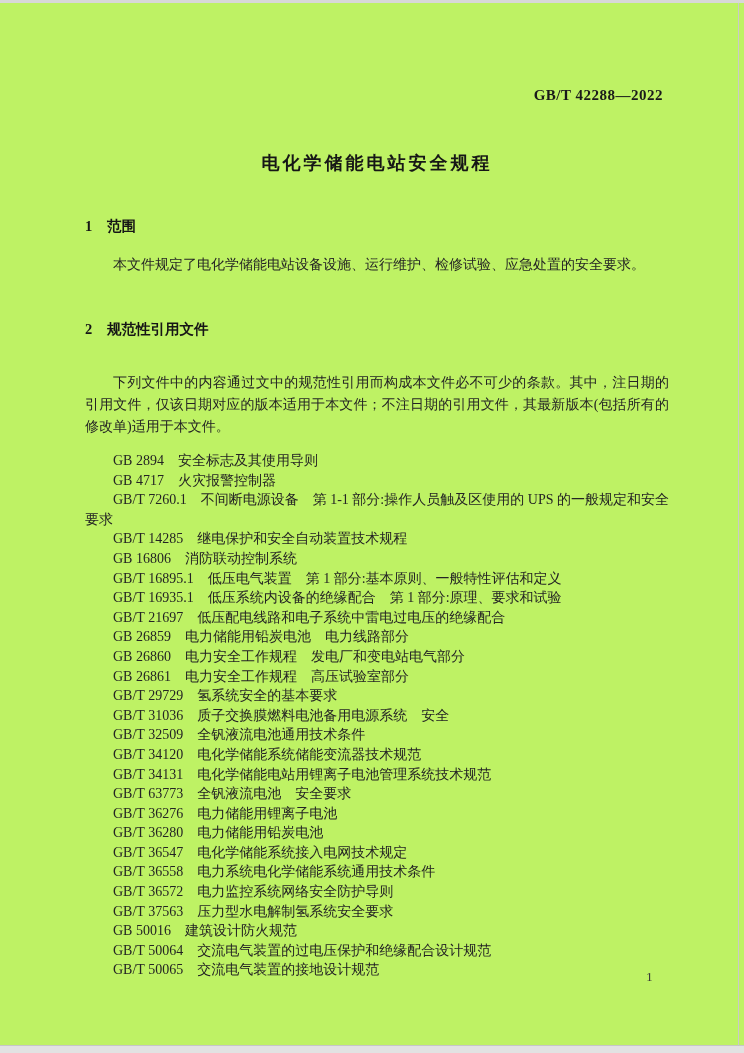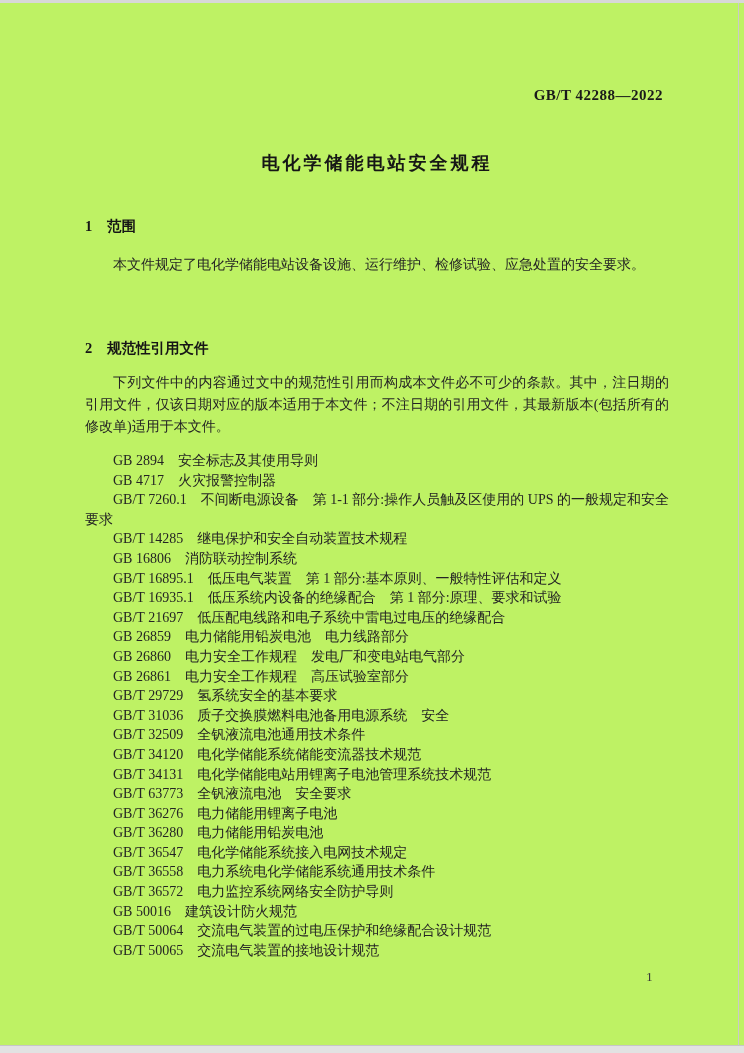--- a/index.html
+++ b/index.html
@@ -23,21 +23,21 @@
     font-family:"Liberation Sans","DejaVu Sans",sans-serif;
     font-weight:bold;font-size:18px;letter-spacing:3px;color:#161616;
   }
   .sec-head{
     position:absolute;left:85px;width:584px;
     font-family:Liberation Serif, serif;
     font-weight:bold;font-size:14.5px;color:#161616;line-height:18px;
   }
   .sec-head .num{display:inline-block;min-width:22px;}
   .s1{top:217px;}
-  .s2{top:339px;}
+  .s2{top:320px;}
 
   .body-block{position:absolute;left:85px;width:584px;font-size:14px;line-height:22px;color:#242424;}
   .s1b{top:254px;}
   .s2i{top:372px;}
   .para{margin:0;text-indent:2em;text-align:justify;}
 
   .refs{position:absolute;left:85px;top:451px;width:584px;font-size:14px;line-height:19.6px;color:#242424;}
   .refs .para{text-align:justify;}
   .ref-code{margin-right:14px;white-space:nowrap;}
 
@@ -86,20 +86,21 @@
       <p class="para ref"><span class="ref-code">GB/T 31036</span><span class="ref-title">质子交换膜燃料电池备用电源系统　安全</span></p>
       <p class="para ref"><span class="ref-code">GB/T 32509</span><span class="ref-title">全钒液流电池通用技术条件</span></p>
       <p class="para ref"><span class="ref-code">GB/T 34120</span><span class="ref-title">电化学储能系统储能变流器技术规范</span></p>
       <p class="para ref"><span class="ref-code">GB/T 34131</span><span class="ref-title">电化学储能电站用锂离子电池管理系统技术规范</span></p>
       <p class="para ref"><span class="ref-code">GB/T 63773</span><span class="ref-title">全钒液流电池　安全要求</span></p>
       <p class="para ref"><span class="ref-code">GB/T 36276</span><span class="ref-title">电力储能用锂离子电池</span></p>
       <p class="para ref"><span class="ref-code">GB/T 36280</span><span class="ref-title">电力储能用铅炭电池</span></p>
       <p class="para ref"><span class="ref-code">GB/T 36547</span><span class="ref-title">电化学储能系统接入电网技术规定</span></p>
       <p class="para ref"><span class="ref-code">GB/T 36558</span><span class="ref-title">电力系统电化学储能系统通用技术条件</span></p>
       <p class="para ref"><span class="ref-code">GB/T 36572</span><span class="ref-title">电力监控系统网络安全防护导则</span></p>
+      <p class="para ref"><span class="ref-code">GB/T 37563</span><span class="ref-title">压力型水电解制氢系统安全要求</span></p>
       <p class="para ref"><span class="ref-code">GB 50016</span><span class="ref-title">建筑设计防火规范</span></p>
       <p class="para ref"><span class="ref-code">GB/T 50064</span><span class="ref-title">交流电气装置的过电压保护和绝缘配合设计规范</span></p>
       <p class="para ref"><span class="ref-code">GB/T 50065</span><span class="ref-title">交流电气装置的接地设计规范</span></p>
     </div>
 
   <div class="page-num">1</div>
 
   <div class="right-line"></div>
   <div class="bottom-strip"></div>
 </div>

